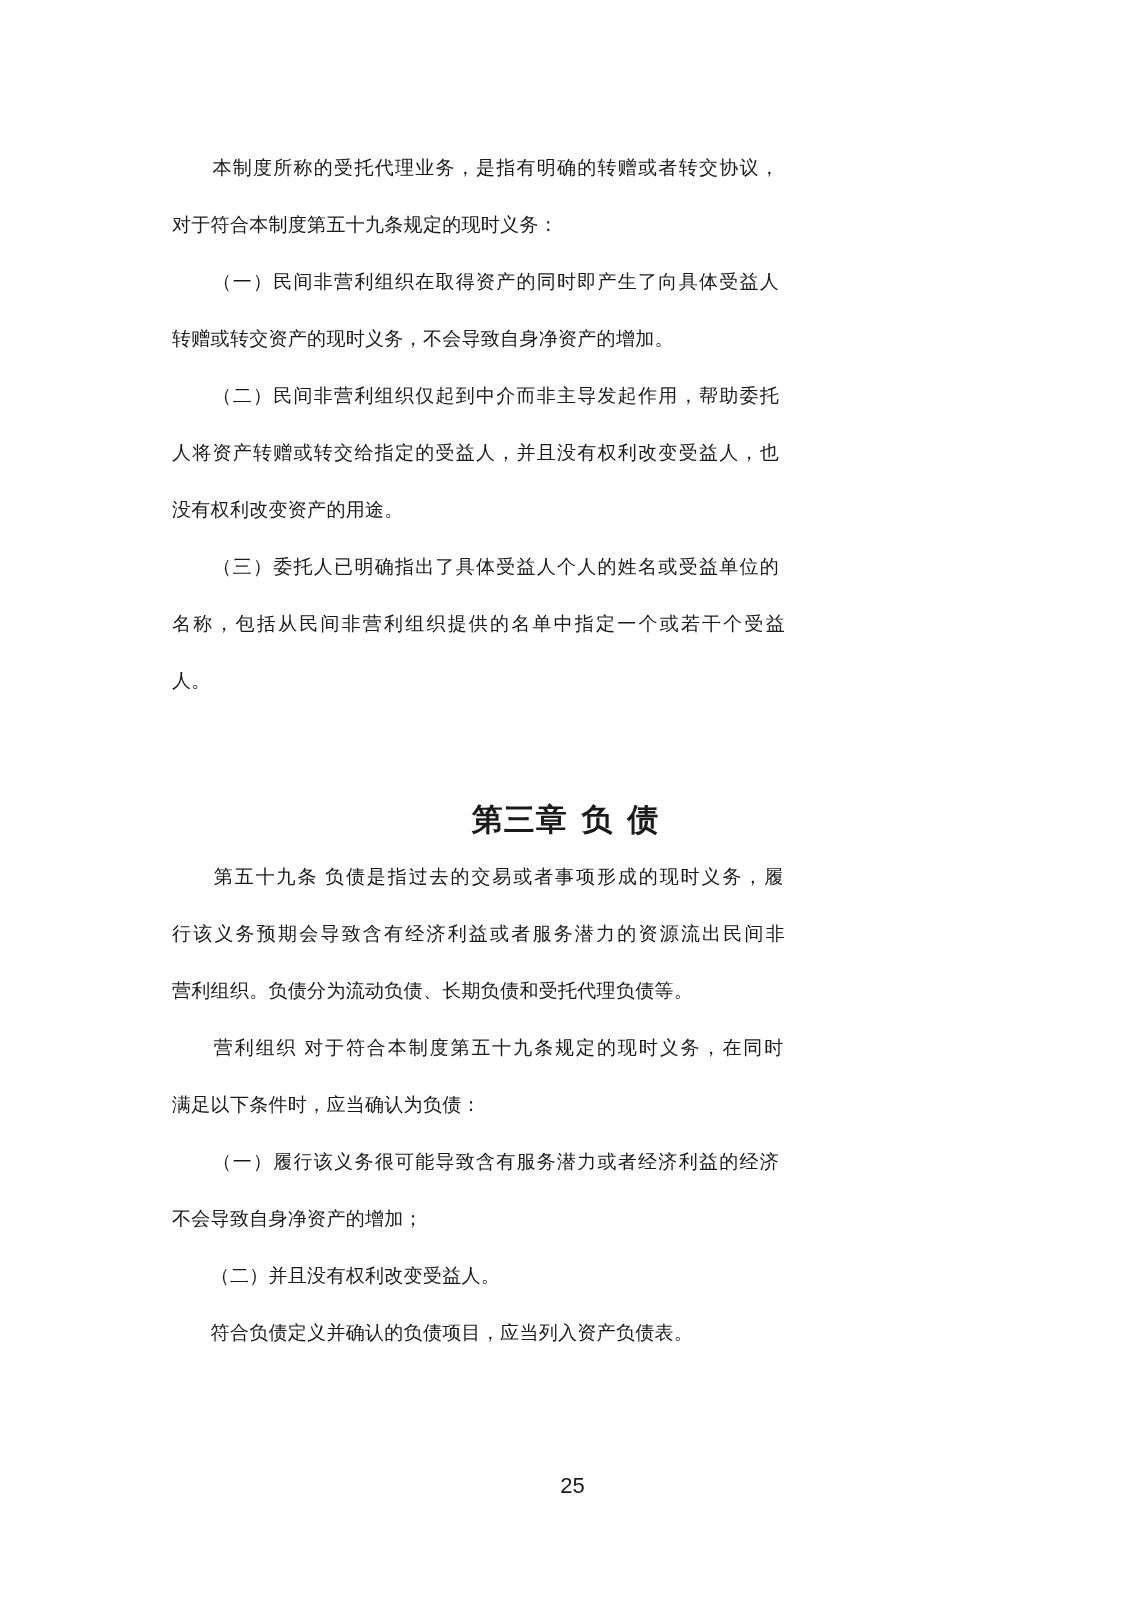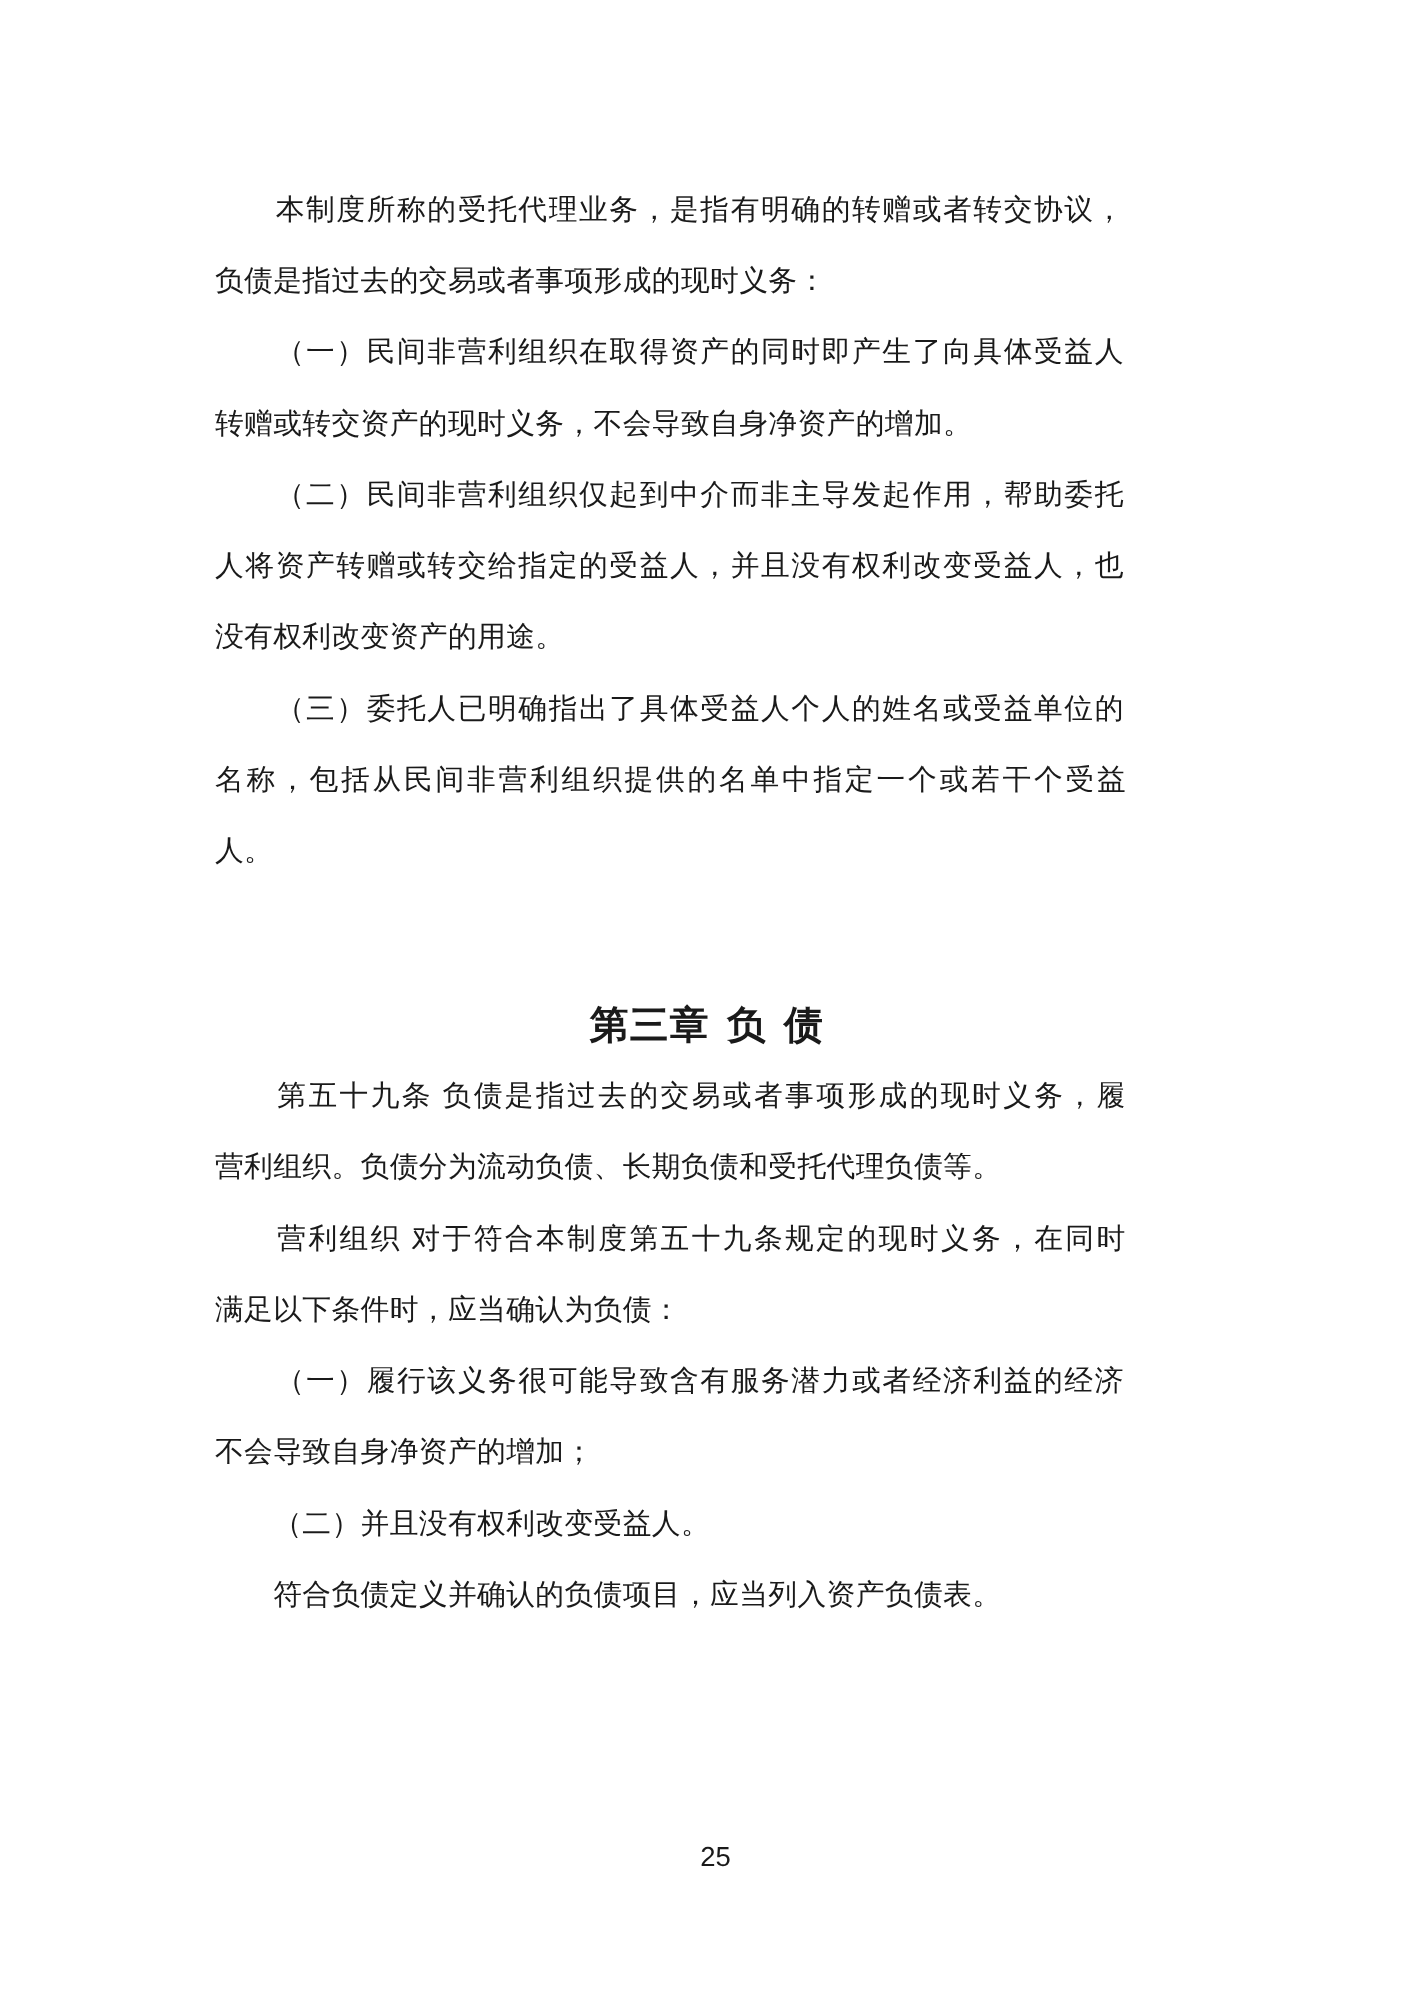--- a/index.html
+++ b/index.html
@@ -22,21 +22,21 @@
   }
   .body-text{
     position:absolute;
     top:139px;
     left:172px;
     width:787px;
   }
   .line{
     height:57px;
     line-height:57px;
-    font-size:23px;
+    font-size:19px;
     white-space:nowrap;
     text-align:left;
   }
   .lt{display:inline-block;white-space:pre;letter-spacing:0.3px;}
   .chapter{
     margin:82px 0 0 0;
     height:57px;
     line-height:57px;
     font-size:31px;
     font-weight:bold;
@@ -57,33 +57,34 @@
     padding-left:14px;
   }
 </style>
 </head>
 <body>
 
 <div class="page">
   <div class="body-text">
     <div id="block1">
         <div class="line justify"><span class="lt" style="letter-spacing: 1.26552px;">　　本制度所称的受托代理业务，是指有明确的转赠或者转交协议，</span></div>
-        <div class="line"><span class="lt">负债是指过去的交易或者事项形成的现时义务：</span></div>
+        <div class="line"><span class="lt">对于符合本制度第五十九条规定的现时义务：</span></div>
         <div class="line justify"><span class="lt" style="letter-spacing: 1.26552px;">　　（一）民间非营利组织在取得资产的同时即产生了向具体受益人</span></div>
         <div class="line"><span class="lt">转赠或转交资产的现时义务，不会导致自身净资产的增加。</span></div>
         <div class="line justify"><span class="lt" style="letter-spacing: 1.26552px; text-align: center;">　　（二）民间非营利组织仅起到中介而非主导发起作用，帮助委托</span></div>
         <div class="line justify"><span class="lt" style="letter-spacing: 1.26552px;">人将资产转赠或转交给指定的受益人，并且没有权利改变受益人，也</span></div>
         <div class="line"><span class="lt">没有权利改变资产的用途。</span></div>
         <div class="line justify"><span class="lt" style="letter-spacing: 1.26552px;">　　（三）委托人已明确指出了具体受益人个人的姓名或受益单位的</span></div>
         <div class="line justify"><span class="lt" style="letter-spacing: 2.20346px;">名称，包括从民间非营利组织提供的名单中指定一个或若干个受益</span></div>
         <div class="line"><span class="lt">人。</span></div>
       </div>
     <h2 class="chapter">第三章 负 债</h2>
     <div id="block2">
         <div class="line justify"><span class="lt" style="letter-spacing: 1.91207px;">　　第五十九条 负债是指过去的交易或者事项形成的现时义务，履</span></div>
+        <div class="line justify"><span class="lt" style="letter-spacing: 2.20346px;">行该义务预期会导致含有经济利益或者服务潜力的资源流出民间非</span></div>
         <div class="line"><span class="lt">营利组织。负债分为流动负债、长期负债和受托代理负债等。</span></div>
         <div class="line justify"><span class="lt" style="letter-spacing: 1.91207px;">　　营利组织 对于符合本制度第五十九条规定的现时义务，在同时</span></div>
         <div class="line"><span class="lt">满足以下条件时，应当确认为负债：</span></div>
         <div class="line justify"><span class="lt" style="letter-spacing: 1.26552px; text-align: center;">　　（一）履行该义务很可能导致含有服务潜力或者经济利益的经济</span></div>
         <div class="line"><span class="lt">不会导致自身净资产的增加；</span></div>
         <div class="line"><span class="lt">　　（二）并且没有权利改变受益人。</span></div>
         <div class="line"><span class="lt">　　符合负债定义并确认的负债项目，应当列入资产负债表。</span></div>
       </div>
   </div>
   <div class="pagenum">25</div>

